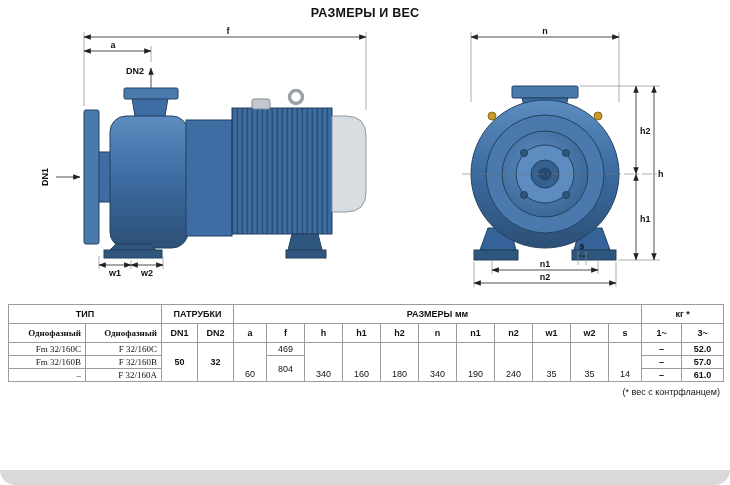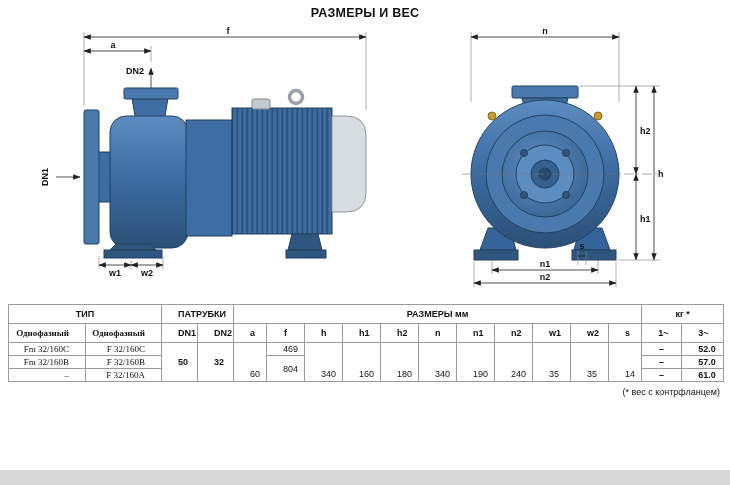--- a/index.html
+++ b/index.html
@@ -1,30 +1,30 @@
 <!DOCTYPE html>
 <html><head>
 <meta charset="utf-8">
 <style>
   * { margin:0; padding:0; box-sizing:border-box; }
   html,body { width:730px; height:485px; }
   body { background:#ffffff; font-family:"Liberation Sans", sans-serif; color:#111; }
-  .page { position:relative; width:730px; height:485px; background:#fff; overflow:hidden; }
+  .page { position:relative; width:730px; height:485px; background:#fff; overflow:hidden;border-radius:15px; }
 
   .title { text-align:center; font-size:12.5px; font-weight:bold; padding-top:6px; height:24px; letter-spacing:.2px; }
 
   svg.drawing-area { display:block; }
   .ext { stroke:#8d8d8d; stroke-width:.7; }
   .dimline { stroke:#222; stroke-width:.8; fill:none; }
   .cline { stroke:#777; stroke-width:.6; stroke-dasharray:10 3 2 3; }
   .dim-label { font-size:9px; font-weight:bold; fill:#111; }
   .dn-label { font-size:9px; font-weight:bold; fill:#111; }
 
   table.spec { border-collapse:collapse; margin:8px 0 0 8px; width:715px; table-layout:fixed; font-size:9px; }
-  .spec th, .spec td { border:1px solid #9b9b9b; text-align:center; vertical-align:middle; padding:1px 16px; height:13px; white-space:nowrap; overflow:hidden; }
+  .spec th, .spec td { border:1px solid #9b9b9b; text-align:center; vertical-align:middle; padding:1px 4px; height:13px; white-space:nowrap; overflow:hidden; }
   .spec thead th { font-weight:bold; height:19px; }
   .spec th.left, .spec td.model { text-align:right; padding-left:5px;font-family:Liberation Serif, serif; }
   .spec .bold { font-weight:bold; }
   .spec td.vbottom { vertical-align:bottom; padding-bottom:2px; }
 
   .footnote { text-align:right; font-weight:normal; font-size:9px; padding:5px 10px 0 0; }
 
   .bottom-band { position:absolute; left:0; bottom:0; width:730px; height:15px; background:#d9d9d9; }
 </style>
 </head>

